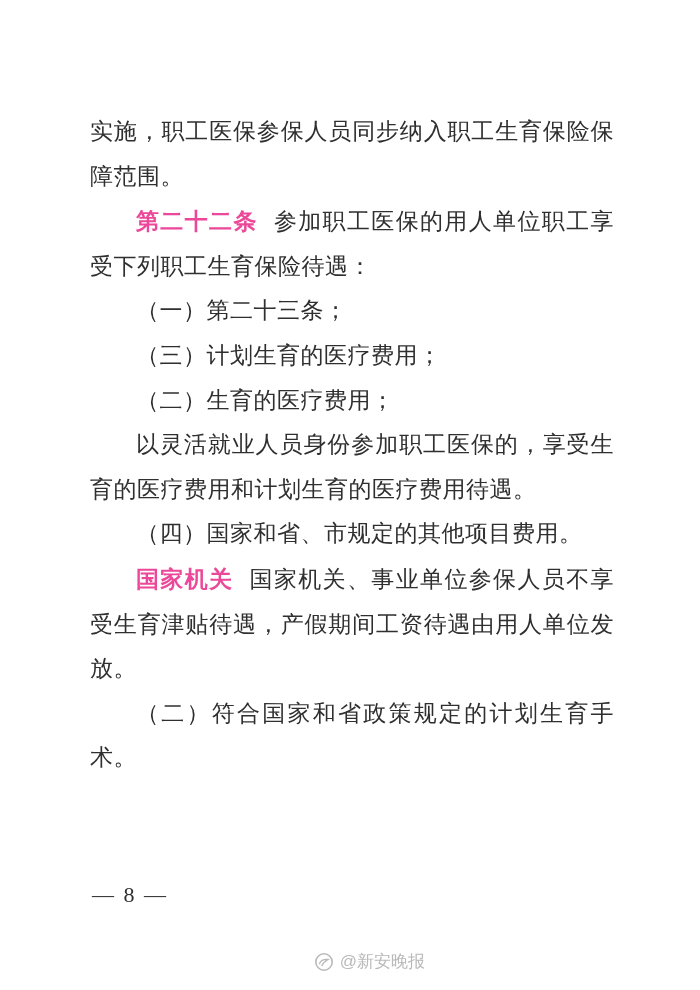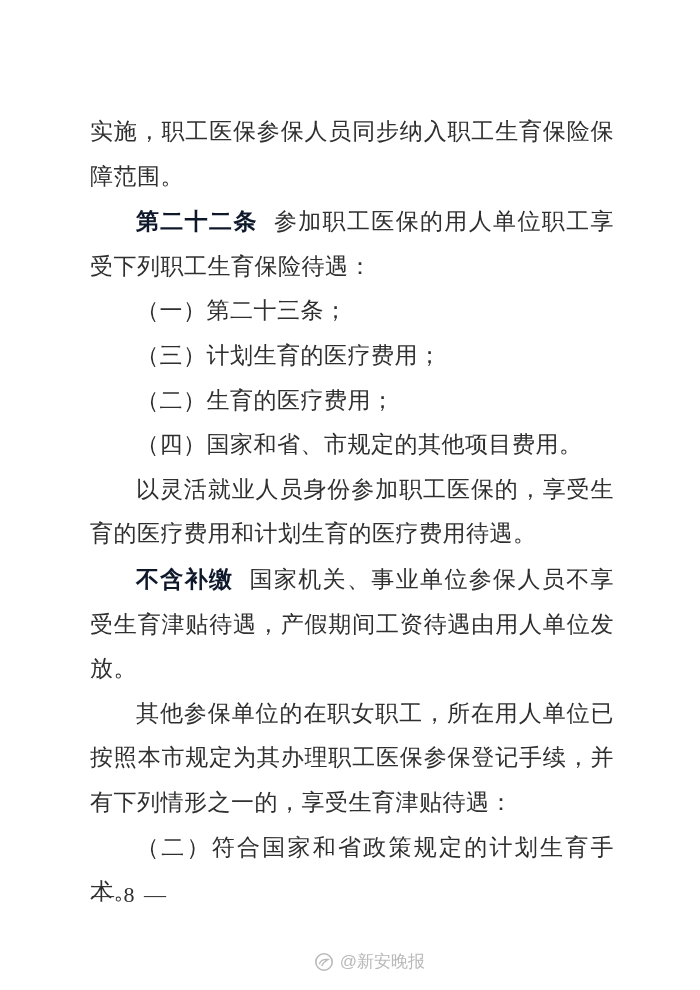--- a/index.html
+++ b/index.html
@@ -32,21 +32,21 @@
     margin: 0;
     padding: 0;
   }
   p.para.indent {
     text-indent: 2em;
   }
   .lead {
     font-weight: 700;
     font-family: "Liberation Sans", "DejaVu Sans", sans-serif;
     margin-right: 0.7em;
-    color: #0f172a;
+    color: #ec4899;
   }
   .page-number {
     position: absolute;
     left: 92px;
     top: 882px;
     font-size: 22px;
     letter-spacing: 2px;
     color: #2f2f2f;
   }
   .watermark {
@@ -70,24 +70,23 @@
 <body>
 
 <div class="page">
 
   <div class="content">
       <p class="para">实施，职工医保参保人员同步纳入职工生育保险保障范围。</p>
       <p class="para indent"><span class="lead">第二十二条</span>参加职工医保的用人单位职工享受下列职工生育保险待遇：</p>
       <p class="para indent">（一）第二十三条；</p>
       <p class="para indent">（三）计划生育的医疗费用；</p>
       <p class="para indent">（二）生育的医疗费用；</p>
+      <p class="para indent">以灵活就业人员身份参加职工医保的，享受生育的医疗费用和计划生育的医疗费用待遇。</p>
       <p class="para indent">（四）国家和省、市规定的其他项目费用。</p>
-      <p class="para indent">以灵活就业人员身份参加职工医保的，享受生育的医疗费用和计划生育的医疗费用待遇。</p>
-      <p class="para indent"><span class="lead">不含补缴</span>国家机关、事业单位参保人员不享受生育津贴待遇，产假期间工资待遇由用人单位发放。</p>
-      <p class="para indent">其他参保单位的在职女职工，所在用人单位已按照本市规定为其办理职工医保参保登记手续，并有下列情形之一的，享受生育津贴待遇：</p>
+      <p class="para indent"><span class="lead">国家机关</span>国家机关、事业单位参保人员不享受生育津贴待遇，产假期间工资待遇由用人单位发放。</p>
       <p class="para indent">（二）符合国家和省政策规定的计划生育手术。</p>
     </div>
 
   <div class="page-number">— 8 —</div>
 
   <div class="watermark">
     <span>
       <svg width="20" height="20" viewBox="0 0 20 20" fill="none" xmlns="http://www.w3.org/2000/svg">
         <circle cx="10" cy="10" r="8.2" stroke="#b9b9b9" stroke-width="1.6"></circle>
         <path d="M5.5 11.5 C7 8.5, 10 7, 14 7.5 C11.5 9, 9 11, 8 13.5" stroke="#b9b9b9" stroke-width="1.4" fill="none" stroke-linecap="round"></path>

